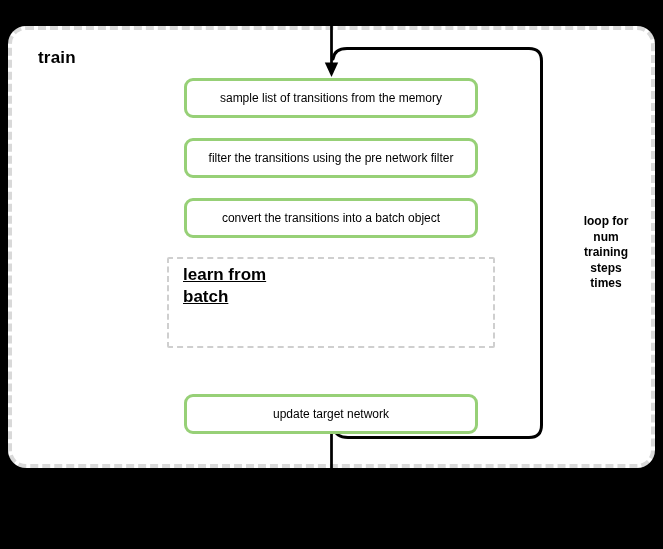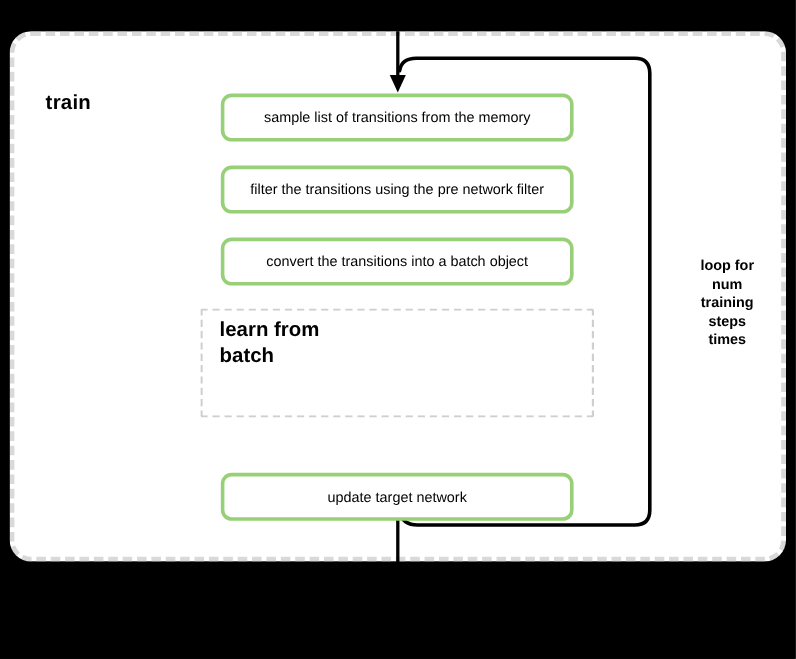--- a/index.html
+++ b/index.html
@@ -23,21 +23,20 @@
     border: 4px dashed var(--canvas-border, #d9d9d9);
     border-radius: 18px;
   }
   .title {
     position: absolute;
     left: 38px;
     top: 48px;
     font-size: 17px;
     font-weight: 700;
     letter-spacing: 0.2px;
-    margin-top: 28px;
   }
   .step {
     position: absolute;
     left: 184px;
     width: 294px;
     height: 40px;
     box-sizing: border-box;
     background: var(--canvas, #ffffff);
     border: 3px solid var(--step-border, #97d077);
     border-radius: 9px;
@@ -59,21 +58,21 @@
     height: 91px;
     box-sizing: border-box;
     border: 2px dashed var(--subprocess-border, #cfcfcf);
     border-radius: 2px;
     background: var(--canvas, #ffffff);
     padding: 5px 14px;
     font-size: 17px;
     font-weight: 700;
     line-height: 22px;
   }
-  .subprocess .line { display: block; }
+  .subprocess .line { display: block; text-decoration: underline; }
   .loop-label {
     position: absolute;
     left: 542px;
     top: 214px;
     width: 92px;
     text-align: center;
     font-size: 12px;
     font-weight: 700;
     line-height: 15.5px;
   }

